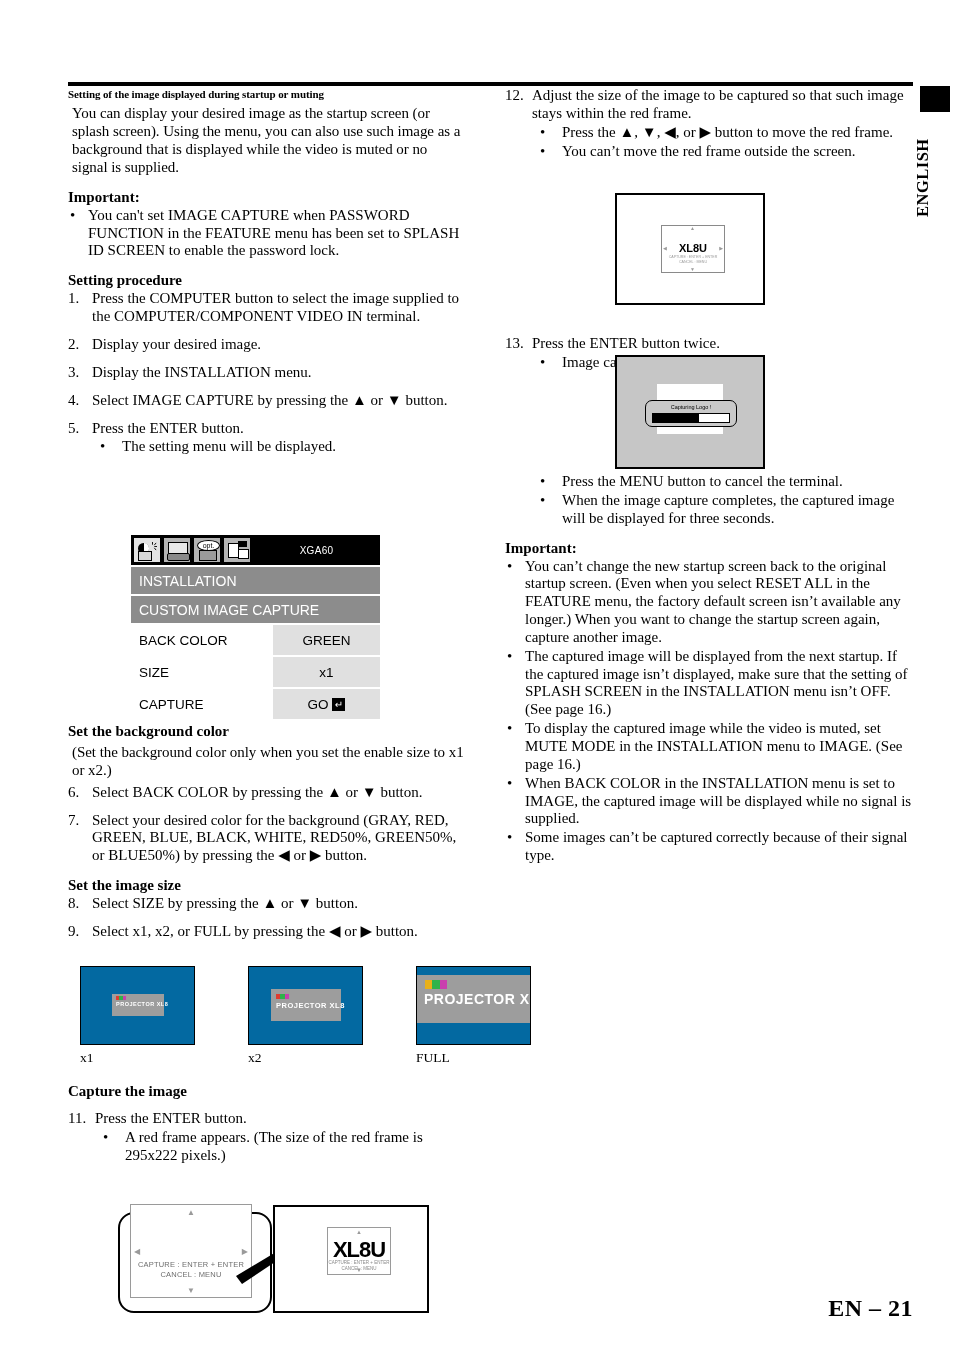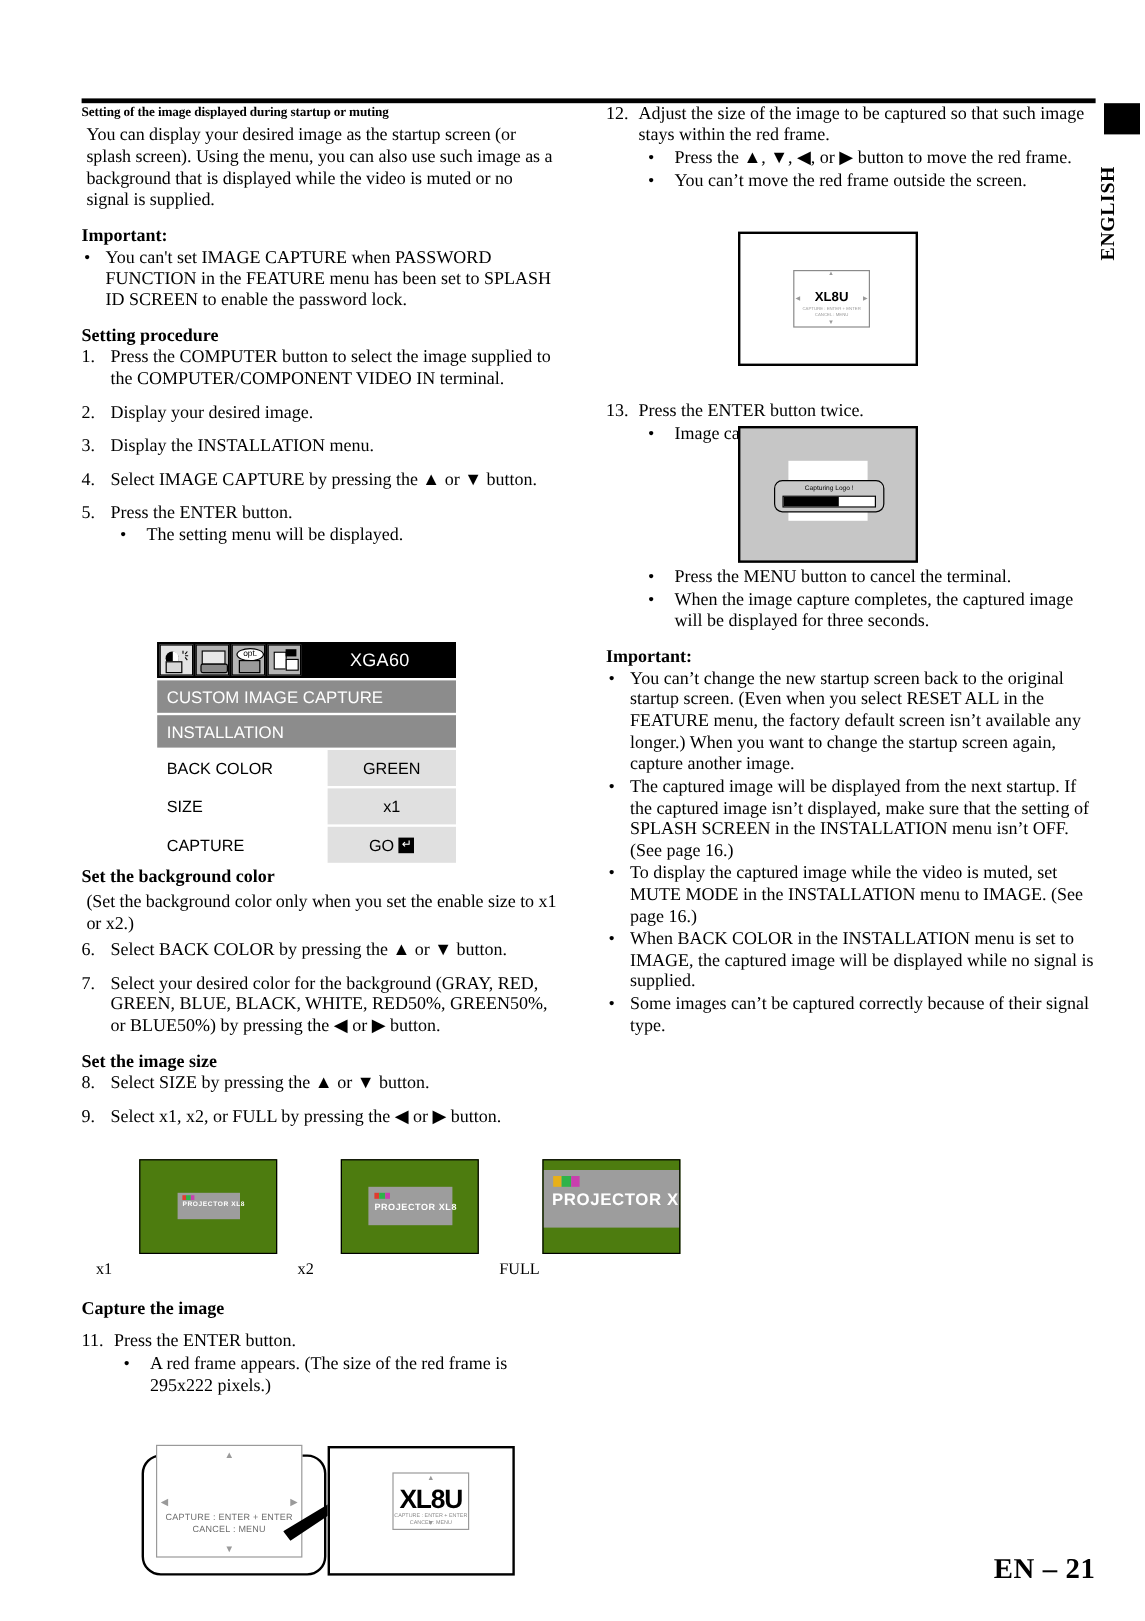--- a/index.html
+++ b/index.html
@@ -51,21 +51,21 @@
   .bull .txt{flex:1;}
 
   
   .osd{position:absolute;left:131px;top:535px;width:249px;
        font-family:"Liberation Sans", sans-serif;}
   .osd-top{display:flex;height:30px;background:#000;align-items:stretch;}
   .osd-icons{display:flex;gap:2px;padding:2px 2px;background:#000;}
   .ic{width:28px;height:26px;background:#b5b5b5;border:1px solid #000;
       position:relative;box-sizing:border-box;}
   .ic.sel{background:#e4e4e4;}
-  .osd-title{flex:1;color:#fff;font-size:15px;display:flex;align-items:center;
+  .osd-title{flex:1;color:#fff;font-size:10px;display:flex;align-items:center;
              justify-content:center;letter-spacing:0.3px;}
   .osd-row{display:flex;height:27px;border-top:2px solid #fff;}
   .osd-full{background:#8c8c8c;color:#fff;font-size:14px;display:flex;
             align-items:center;padding-left:8px;width:100%;box-sizing:border-box;}
   .osd-k{width:57%;background:#fff;color:#000;font-size:13.5px;display:flex;
          align-items:center;padding-left:8px;box-sizing:border-box;
          border-right:2px solid #fff;}
   .osd-v{flex:1;background:#e0e0e0;color:#000;font-size:13.5px;display:flex;
          align-items:center;justify-content:center;gap:4px;}
   .osd-row.data{height:30px;border-top:2px solid #fff;}
@@ -93,22 +93,22 @@
      border:1px solid #000;background:#fff;}
   .ic .inst2{position:absolute;left:14px;top:3px;width:9px;height:6px;
      background:#000;}
   .ic .inst3{position:absolute;left:14px;top:11px;width:9px;height:8px;
      border:1px solid #000;background:#fff;}
 
   
   .thumbs{position:absolute;left:80px;top:966px;width:400px;}
   .thumb-row{display:flex;gap:55px;}
   .thumb{width:113px;}
-  .thumb .scrn{width:113px;height:77px;background:#4d7c0f;border:1.5px solid #000;
-      position:relative;overflow:hidden;margin-left:36px;}
+  .thumb .scrn{width:113px;height:77px;background:#0369a1;border:1.5px solid #000;
+      position:relative;overflow:hidden;}
   .thumb .cap{font-size:13.5px;margin-top:5px;font-family:"Liberation Serif",serif;}
   .logo-band{position:absolute;background:#9d9d9d;}
   .logo-txt{position:absolute;color:#fff;font-family:"Liberation Sans",sans-serif;
      font-weight:bold;white-space:nowrap;letter-spacing:0.5px;}
   .rgbchip{position:absolute;display:flex;}
   .rgbchip i{display:block;height:100%;}
 
   
   .figbottom{position:absolute;left:118px;top:1212px;}
   .magbox{position:absolute;left:0;top:0;width:150px;height:97px;
@@ -232,24 +232,24 @@
         <div class="ic">
           <span class="inst1"></span>
           <span class="inst2"></span>
           <span class="inst3"></span>
         </div>
       </div>
       <div class="osd-title">XGA60</div>
     </div>
 
     <div class="osd-row">
+      <div class="osd-full">INSTALLATION</div>
+    </div>
+    <div class="osd-row">
       <div class="osd-full">CUSTOM IMAGE CAPTURE</div>
-    </div>
-    <div class="osd-row">
-      <div class="osd-full">INSTALLATION</div>
     </div>
 
     <div class="osd-row data">
       <div class="osd-k">BACK COLOR</div>
       <div class="osd-v">GREEN</div>
     </div>
     <div class="osd-row data">
       <div class="osd-k">SIZE</div>
       <div class="osd-v">x1</div>
     </div>

